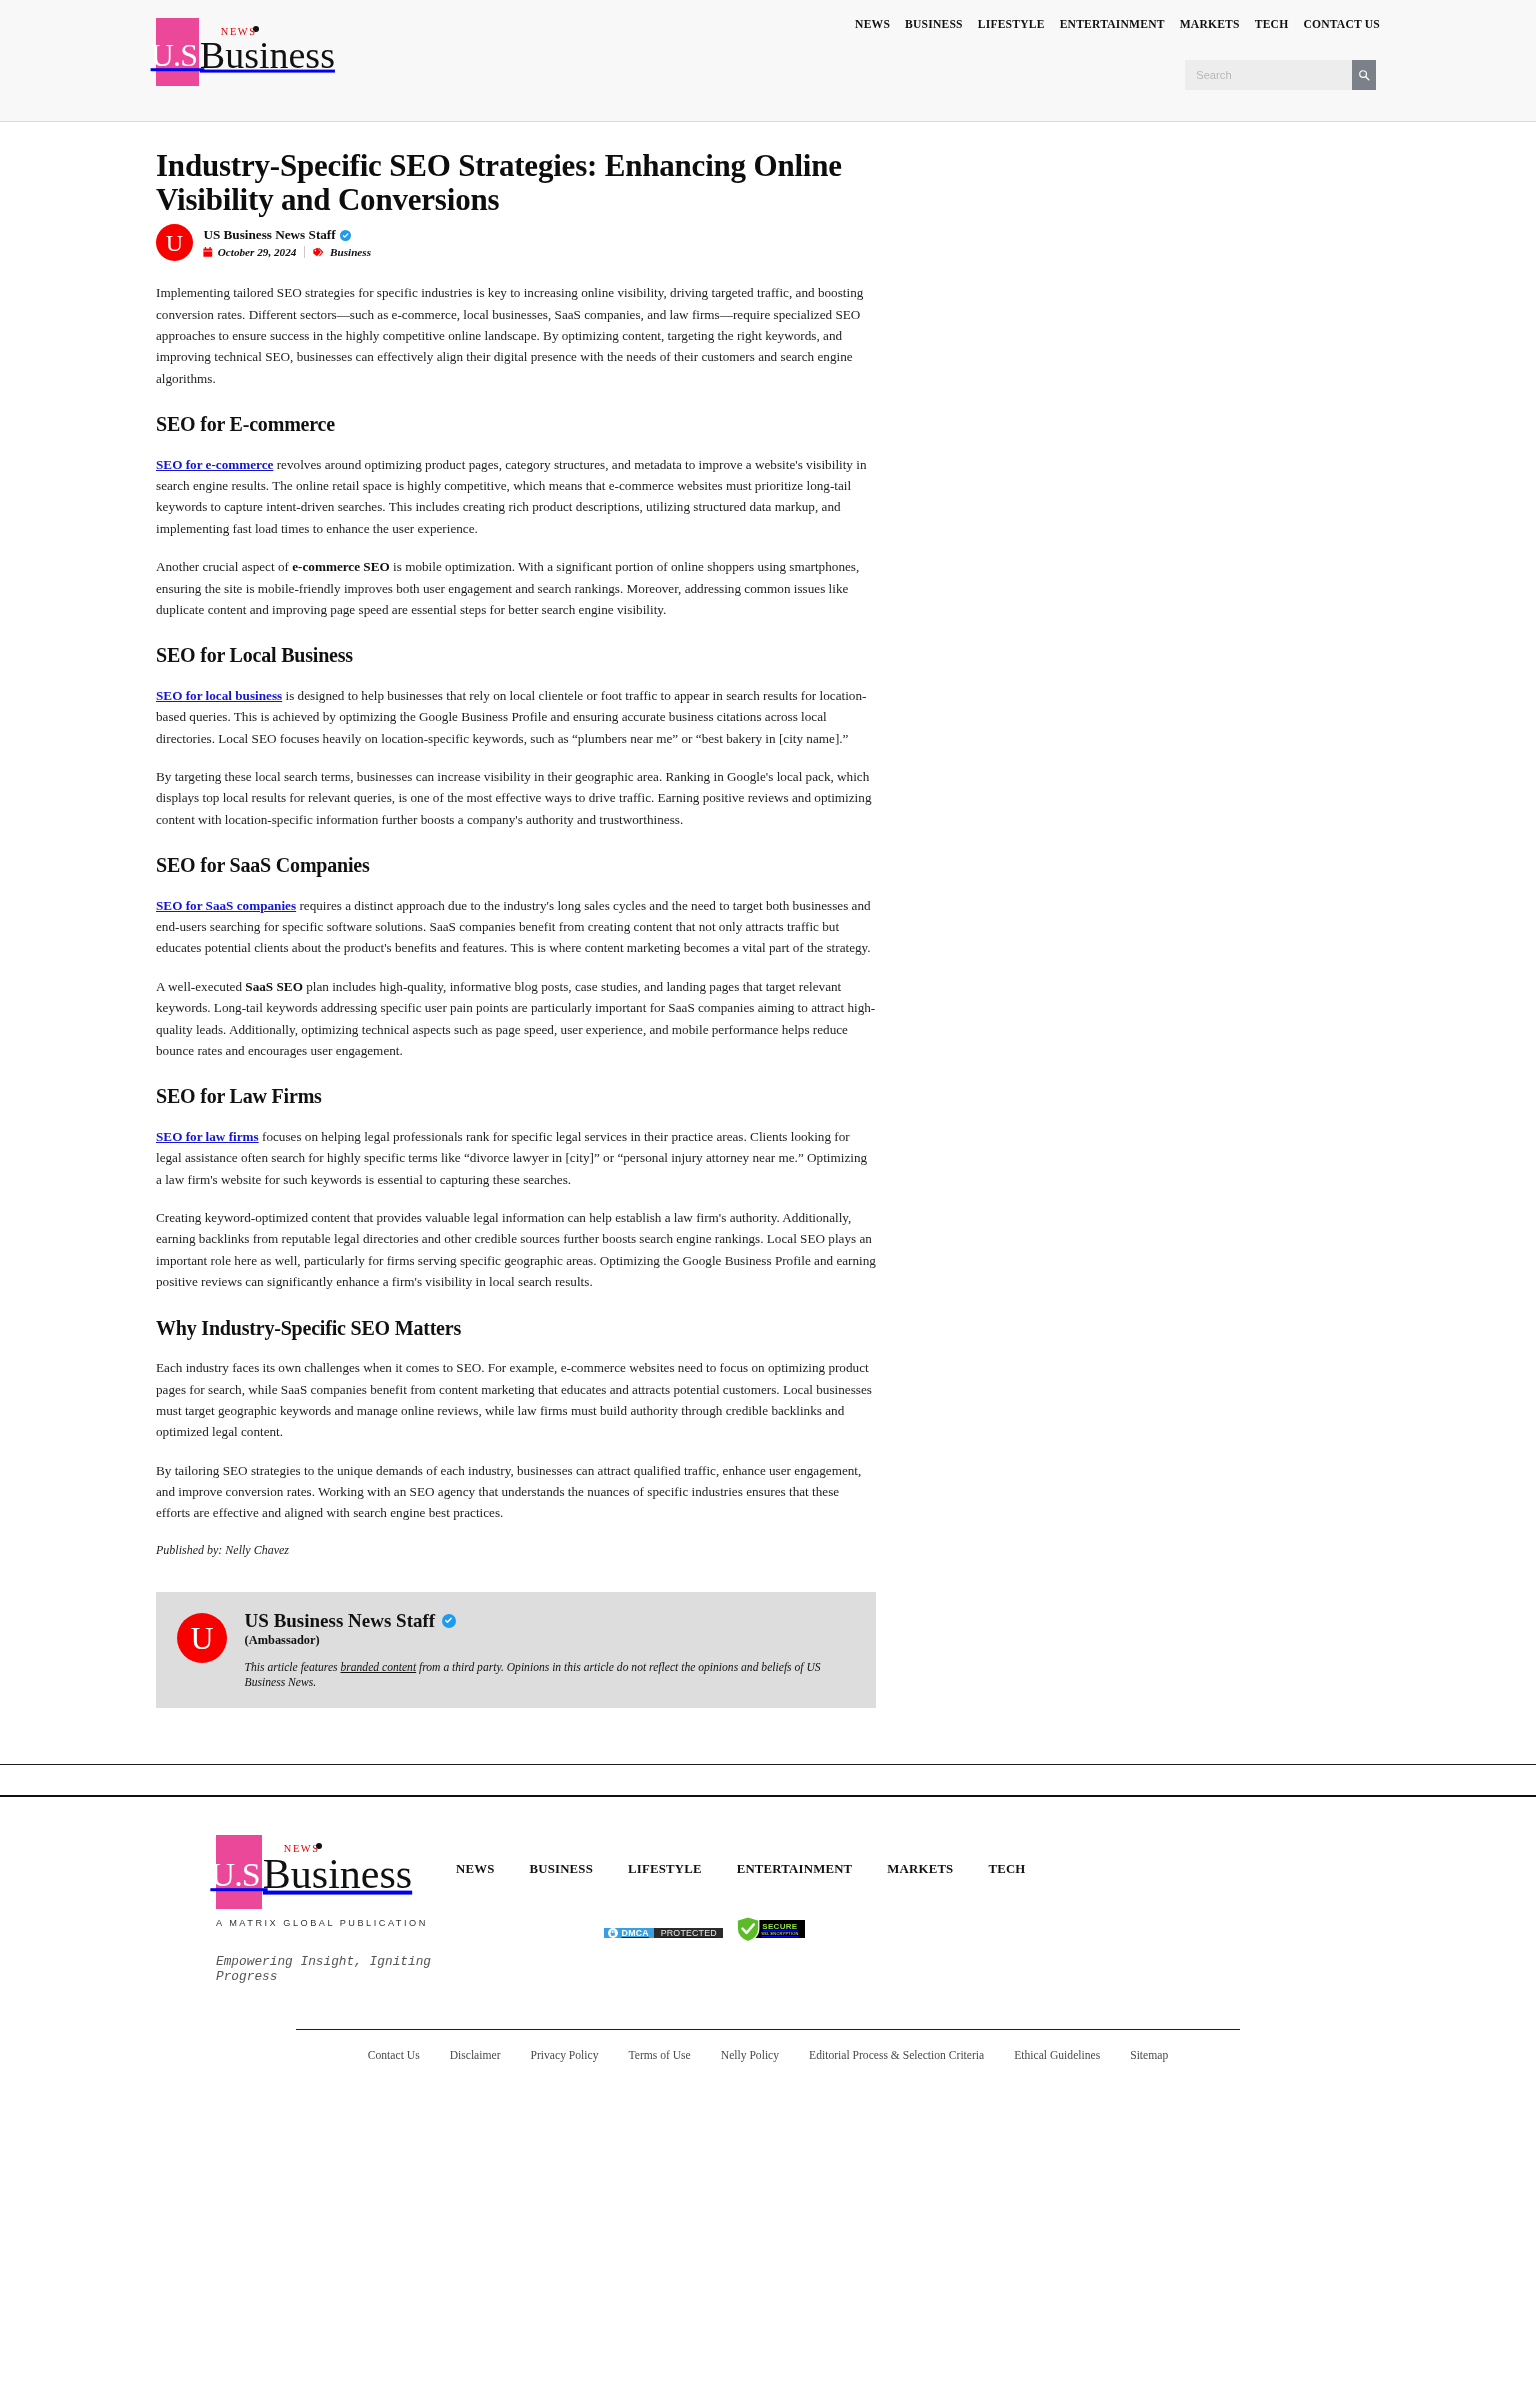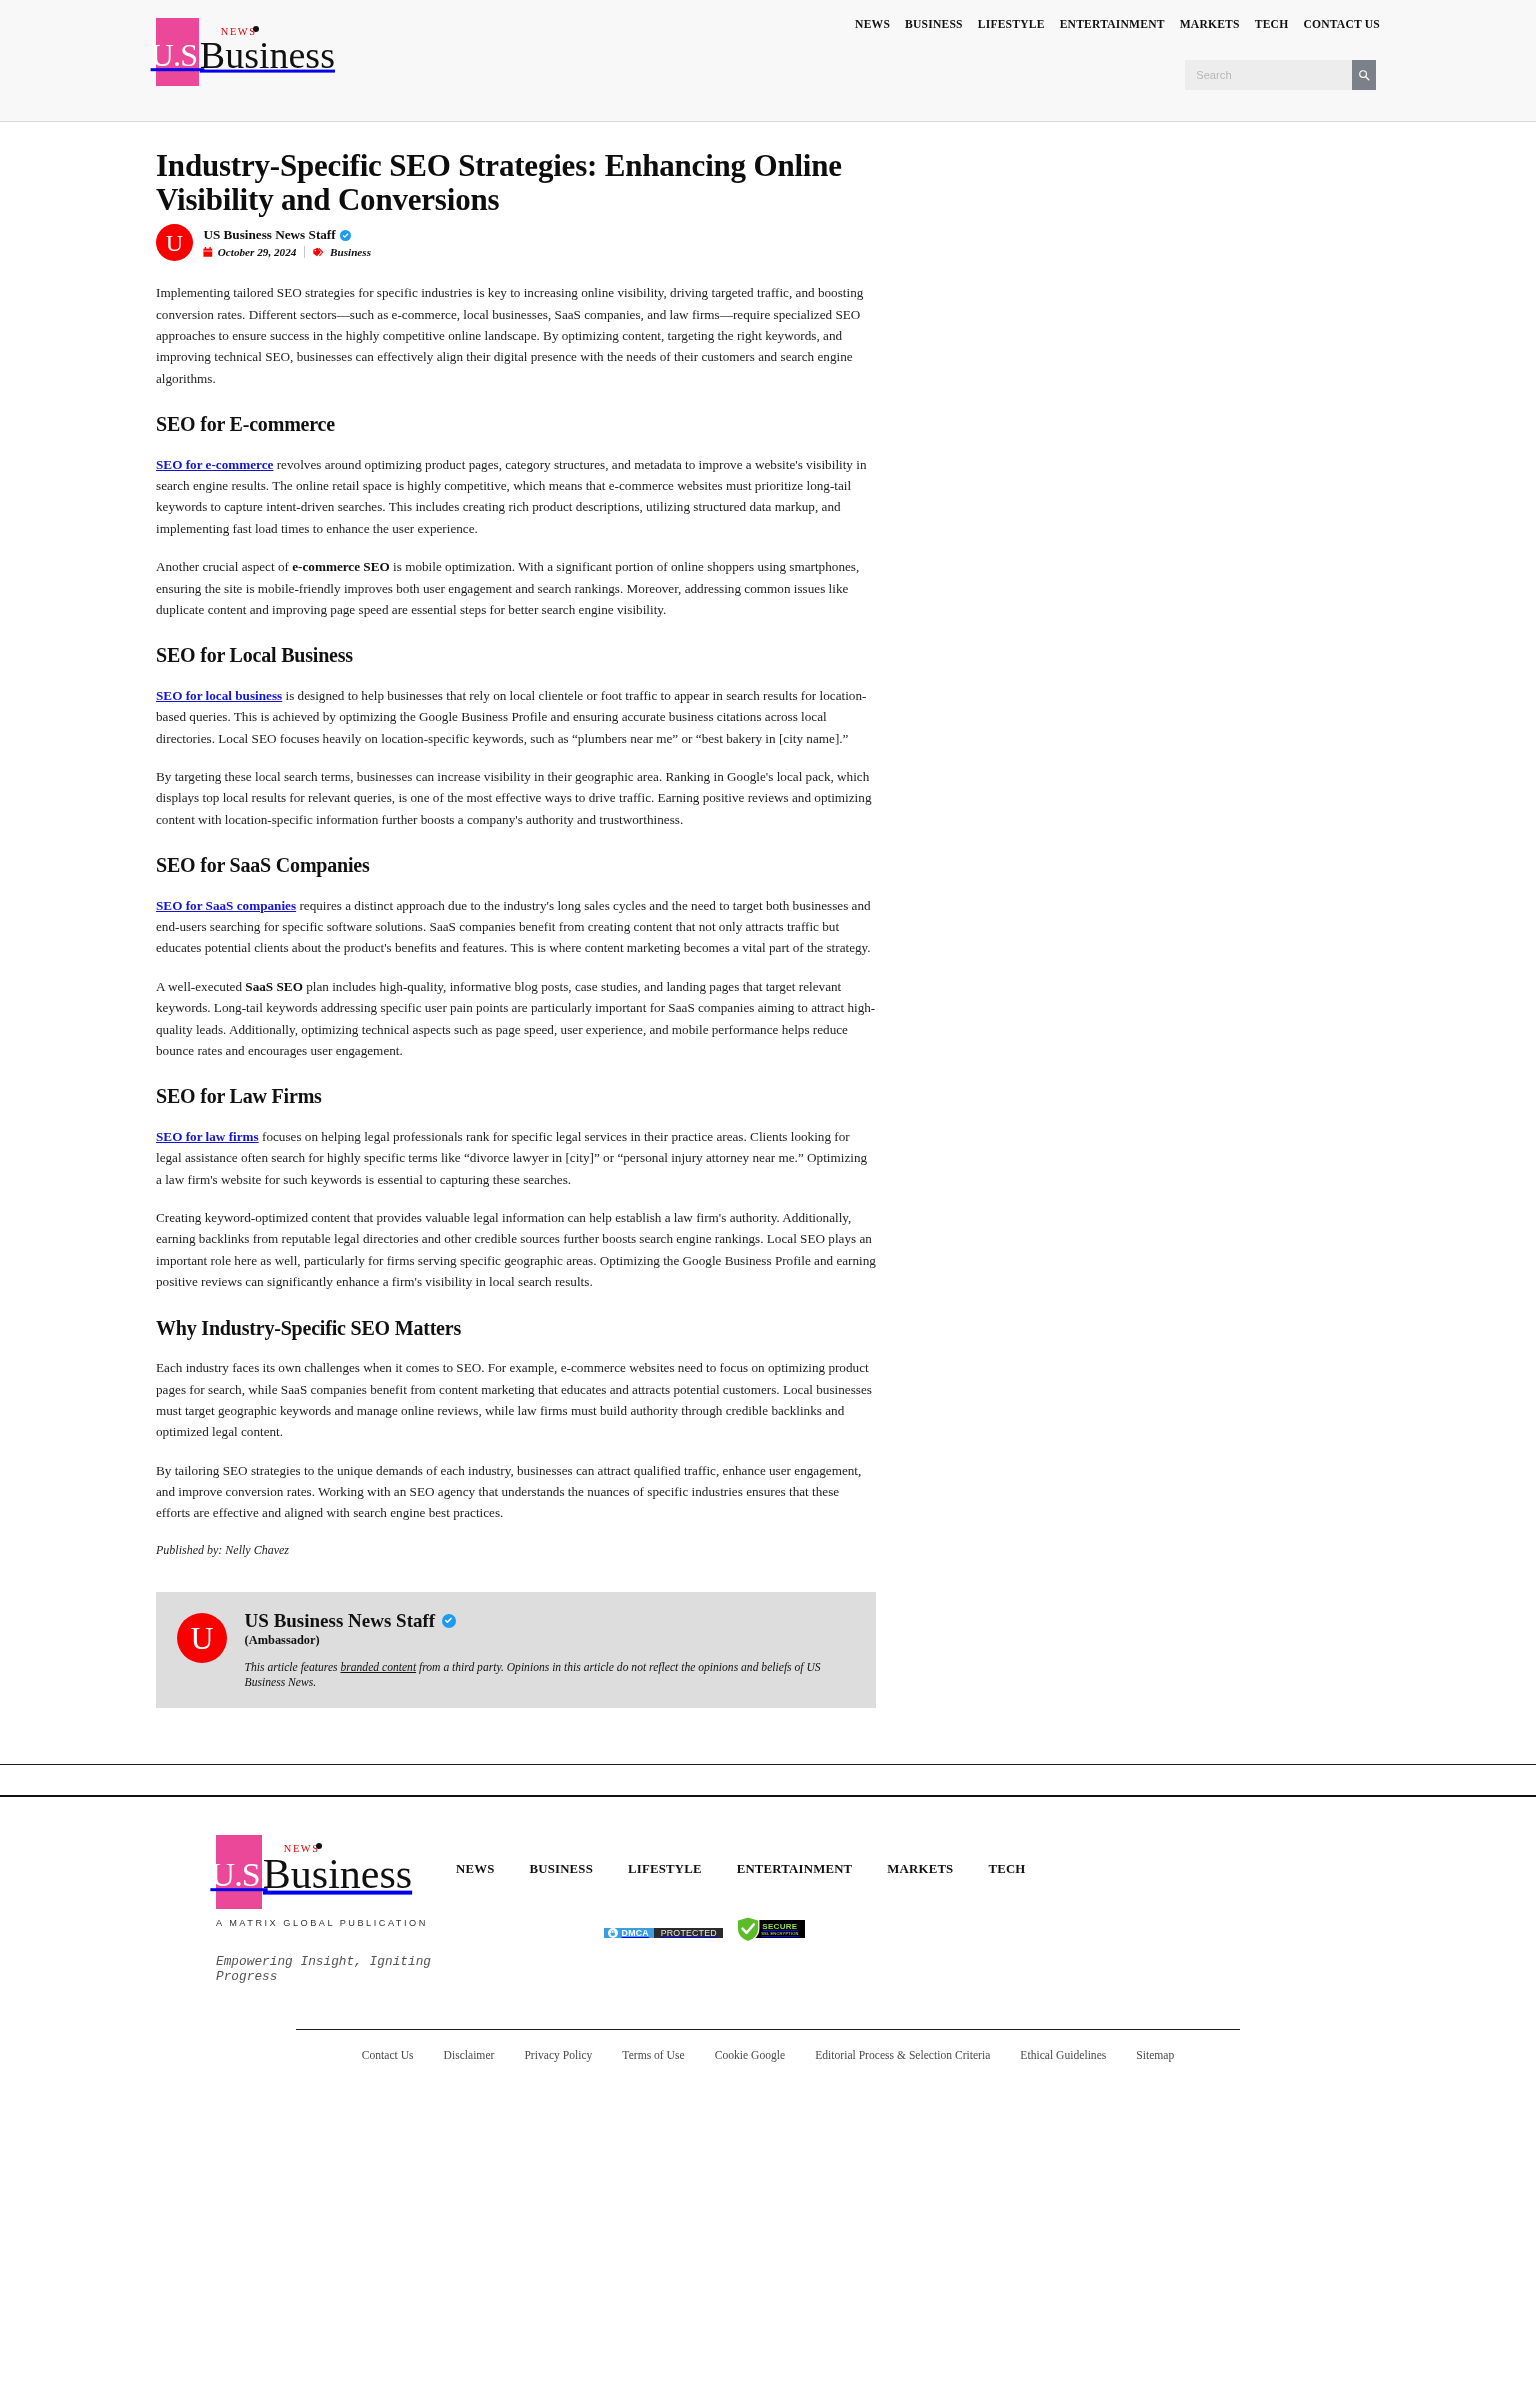--- a/index.html
+++ b/index.html
@@ -398,20 +398,20 @@
 
   </div>
 
   <div class="f-divider"></div>
 
   <nav class="f-links">
     <a href="#">Contact Us</a>
     <a href="#">Disclaimer</a>
     <a href="#">Privacy Policy</a>
     <a href="#">Terms of Use</a>
-    <a href="#">Cookie Google</a>
+    <a href="#">Nelly Policy</a>
     <a href="#">Editorial Process &amp; Selection Criteria</a>
     <a href="#">Ethical Guidelines</a>
     <a href="#">Sitemap</a>
   </nav>
 
 </footer>
 
 
 </body></html>

